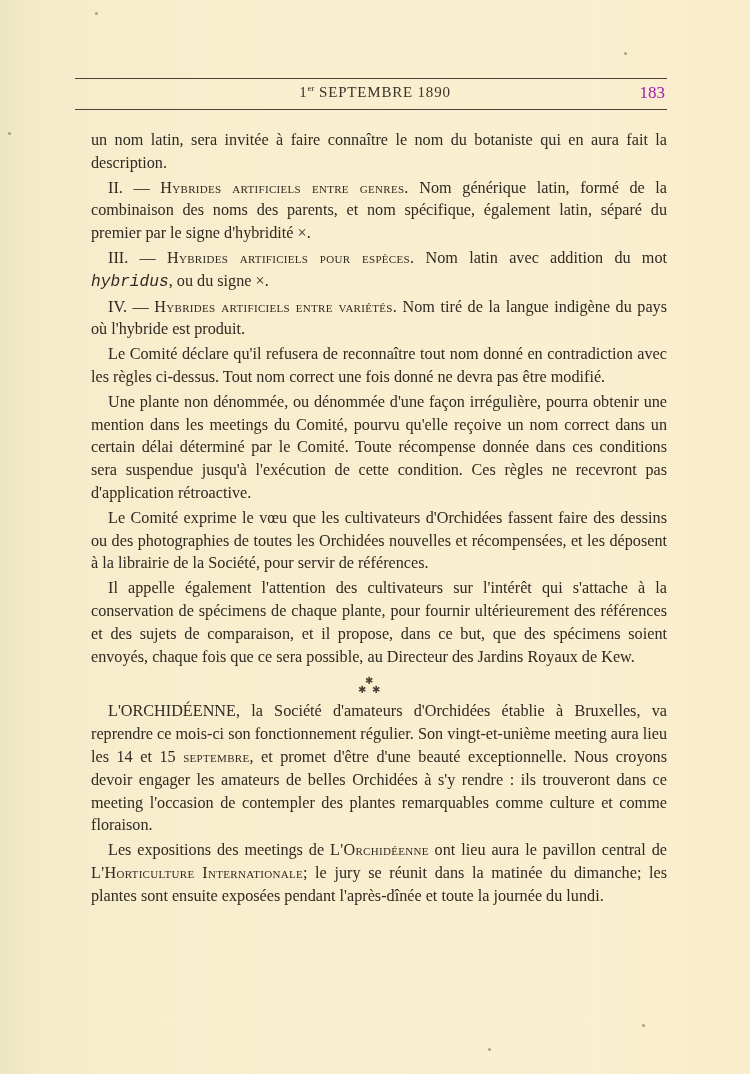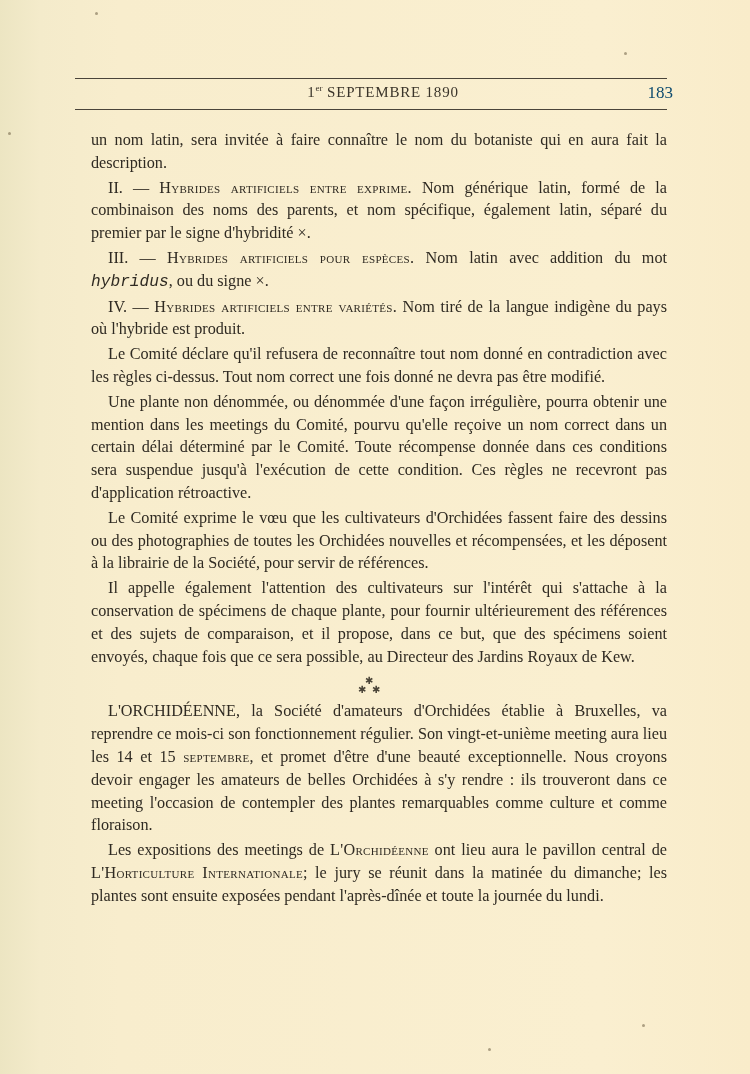--- a/index.html
+++ b/index.html
@@ -9,29 +9,29 @@
     background-image:
       linear-gradient(90deg, #ece5c2 0px, #f4ebcb 40px, #f8edcd 120px, #faefd0 600px, #f9ecca 750px);
     position: relative;
     font-family: "DejaVu Serif", "Liberation Serif", serif;
     color: #2f2a22;
   }
   .page { position: absolute; left: 75px; top: 0; width: 592px; }
   .rule { position: absolute; left: 0; width: 592px; height: 0; border-top: 1.3px solid #4a443a; }
   .rule.top { top: 78px; }
   .rule.bottom { top: 109px; }
-  .header { position: absolute; top: 83px; left: 12px; width: 592px; height: 22px; }
+  .header { position: absolute; top: 83px; left: 4px; width: 592px; height: 22px; }
   .header .title {
     position: absolute; left: 0; right: 0; text-align: center;
     font-family: "Liberation Serif", serif; font-size: 15px; letter-spacing: 0.8px; color: #3a342a;
   }
   .header .title sup { font-size: 9px; letter-spacing: 0; }
   .header .pageno {
     position: absolute; right: 6px; top: 0;
-    font-family: "Liberation Serif", serif; font-size: 17px; color: #0c4a6e;
+    font-family: "Liberation Serif", serif; font-size: 17px; color: #a21caf;
   }
   .body {
     position: absolute; top: 129px; left: 0; width: 592px;
     font-family: "Liberation Serif", serif; font-size: 16.2px; line-height: 22.8px;
     text-align: justify; color: #2f2a22;
   }
   .body p { margin: 0 0 2px 16px; text-indent: 17px; }
   .body p.noindent { text-indent: 0; }
   .sc { font-variant: small-caps; letter-spacing: 0.3px; }
   .b { font-weight: normal; }
@@ -55,21 +55,21 @@
 <div class="page">
   <div class="rule top"></div>
   <div class="header">
     <div class="title"><span>1</span><sup>er</sup><span> SEPTEMBRE 1890</span></div>
     <div class="pageno">183</div>
   </div>
   <div class="rule bottom"></div>
 
   <div class="body">
     <p class="noindent">un nom latin, sera invitée à faire connaître le nom du botaniste qui en aura fait la description.</p>
-    <p><span>II. — </span><span class="sc">Hybrides artificiels entre exprime.</span><span> Nom générique latin, formé de la combinaison des noms des parents, et nom spécifique, également latin, séparé du premier par le signe d'hybridité ×.</span></p>
+    <p><span>II. — </span><span class="sc">Hybrides artificiels entre genres.</span><span> Nom générique latin, formé de la combinaison des noms des parents, et nom spécifique, également latin, séparé du premier par le signe d'hybridité ×.</span></p>
     <p><span>III. — </span><span class="sc">Hybrides artificiels pour espèces.</span><span> Nom latin avec addition du mot </span><span class="i">hybridus</span><span>, ou du signe ×.</span></p>
     <p><span>IV. — </span><span class="sc">Hybrides artificiels entre variétés.</span><span> Nom tiré de la langue indigène du pays où l'hybride est produit.</span></p>
     <p>Le Comité déclare qu'il refusera de reconnaître tout nom donné en contradiction avec les règles ci-dessus. Tout nom correct une fois donné ne devra pas être modifié.</p>
     <p>Une plante non dénommée, ou dénommée d'une façon irrégulière, pourra obtenir une mention dans les meetings du Comité, pourvu qu'elle reçoive un nom correct dans un certain délai déterminé par le Comité. Toute récompense donnée dans ces conditions sera suspendue jusqu'à l'exécution de cette condition. Ces règles ne recevront pas d'application rétroactive.</p>
     <p>Le Comité exprime le vœu que les cultivateurs d'Orchidées fassent faire des dessins ou des photographies de toutes les Orchidées nouvelles et récompensées, et les déposent à la librairie de la Société, pour servir de références.</p>
     <p>Il appelle également l'attention des cultivateurs sur l'intérêt qui s'attache à la conservation de spécimens de chaque plante, pour fournir ultérieurement des références et des sujets de comparaison, et il propose, dans ce but, que des spécimens soient envoyés, chaque fois que ce sera possible, au Directeur des Jardins Royaux de Kew.</p>
     <div class="stars">
       <span style="left:290px;top:6px;">✱</span>
       <span style="left:283px;top:15px;">✱</span>
       <span style="left:297px;top:15px;">✱</span>

